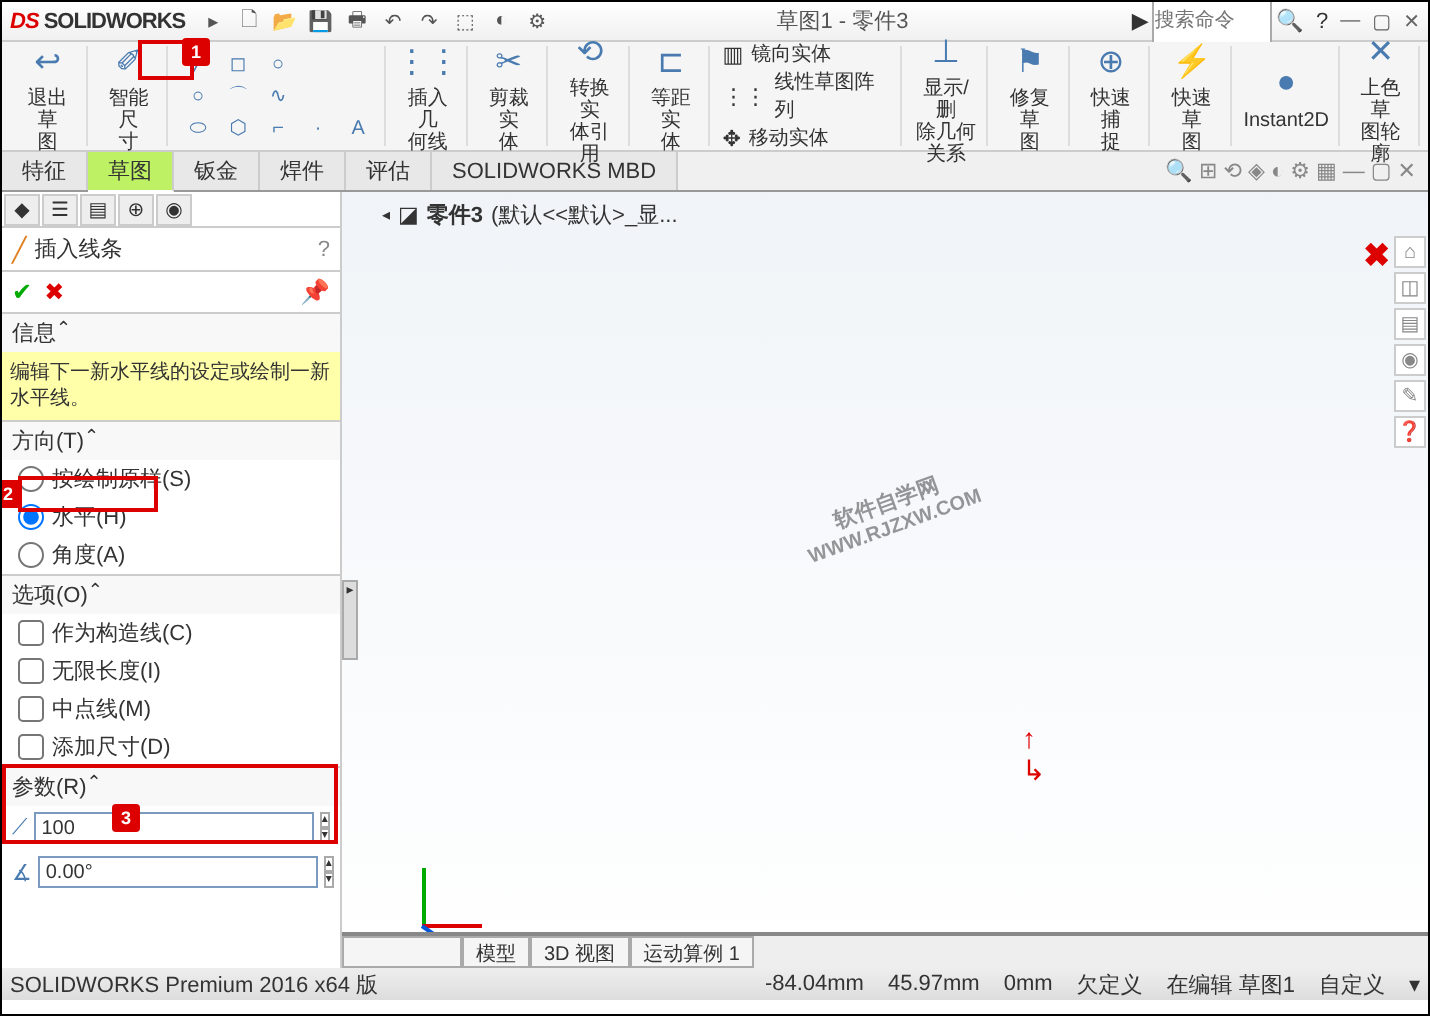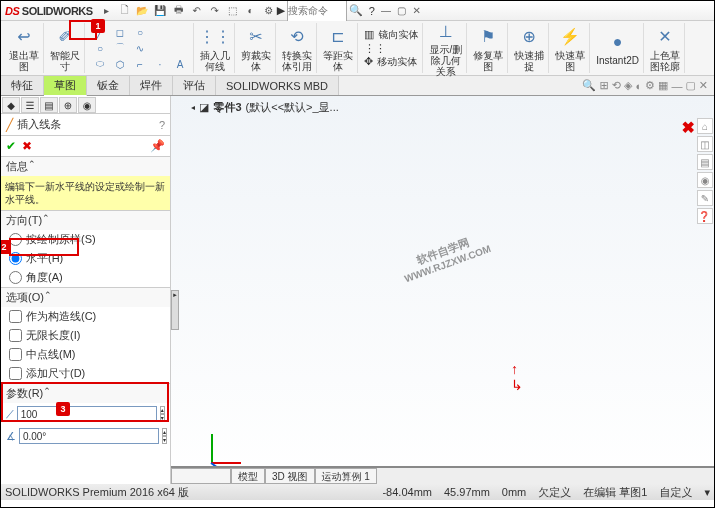--- a/index.html
+++ b/index.html
@@ -76,20 +76,21 @@
     <span>🗋</span>
     <span>📂</span>
     <span>💾</span>
     <span>🖶</span>
     <span>↶</span>
     <span>↷</span>
     <span>⬚</span>
     <span>◐</span>
     <span>⚙</span>
   </div>
+  <div class="tabname">草图1 - 零件3</div>
   <div class="searchbox">
     <span>▶</span>
     <input placeholder="搜索命令" style="">
     <span>🔍</span>
   </div>
   <span style="margin-left:6px">?</span>
   <div class="winbtns">
     <span>—</span>
     <span>▢</span>
     <span>✕</span>
@@ -163,20 +164,21 @@
 体</span>
       </div>
     </div>
   <div class="rgroup" style="align-items:flex-start">
     <div class="opt" style="padding:0">
         <span>▥</span>
         <span style="font-size:10px">镜向实体</span>
       </div>
     <div class="opt" style="padding:0">
         <span>⋮⋮</span>
+        <span style="font-size:10px">线性草图阵列</span>
       </div>
     <div class="opt" style="padding:0">
         <span>✥</span>
         <span style="font-size:10px">移动实体</span>
       </div>
   </div>
   <div class="rgroup">
       <div class="rbig">
         <span class="ico">⊥</span>
         <span class="lbl" style="white-space:pre-line">显示/删

